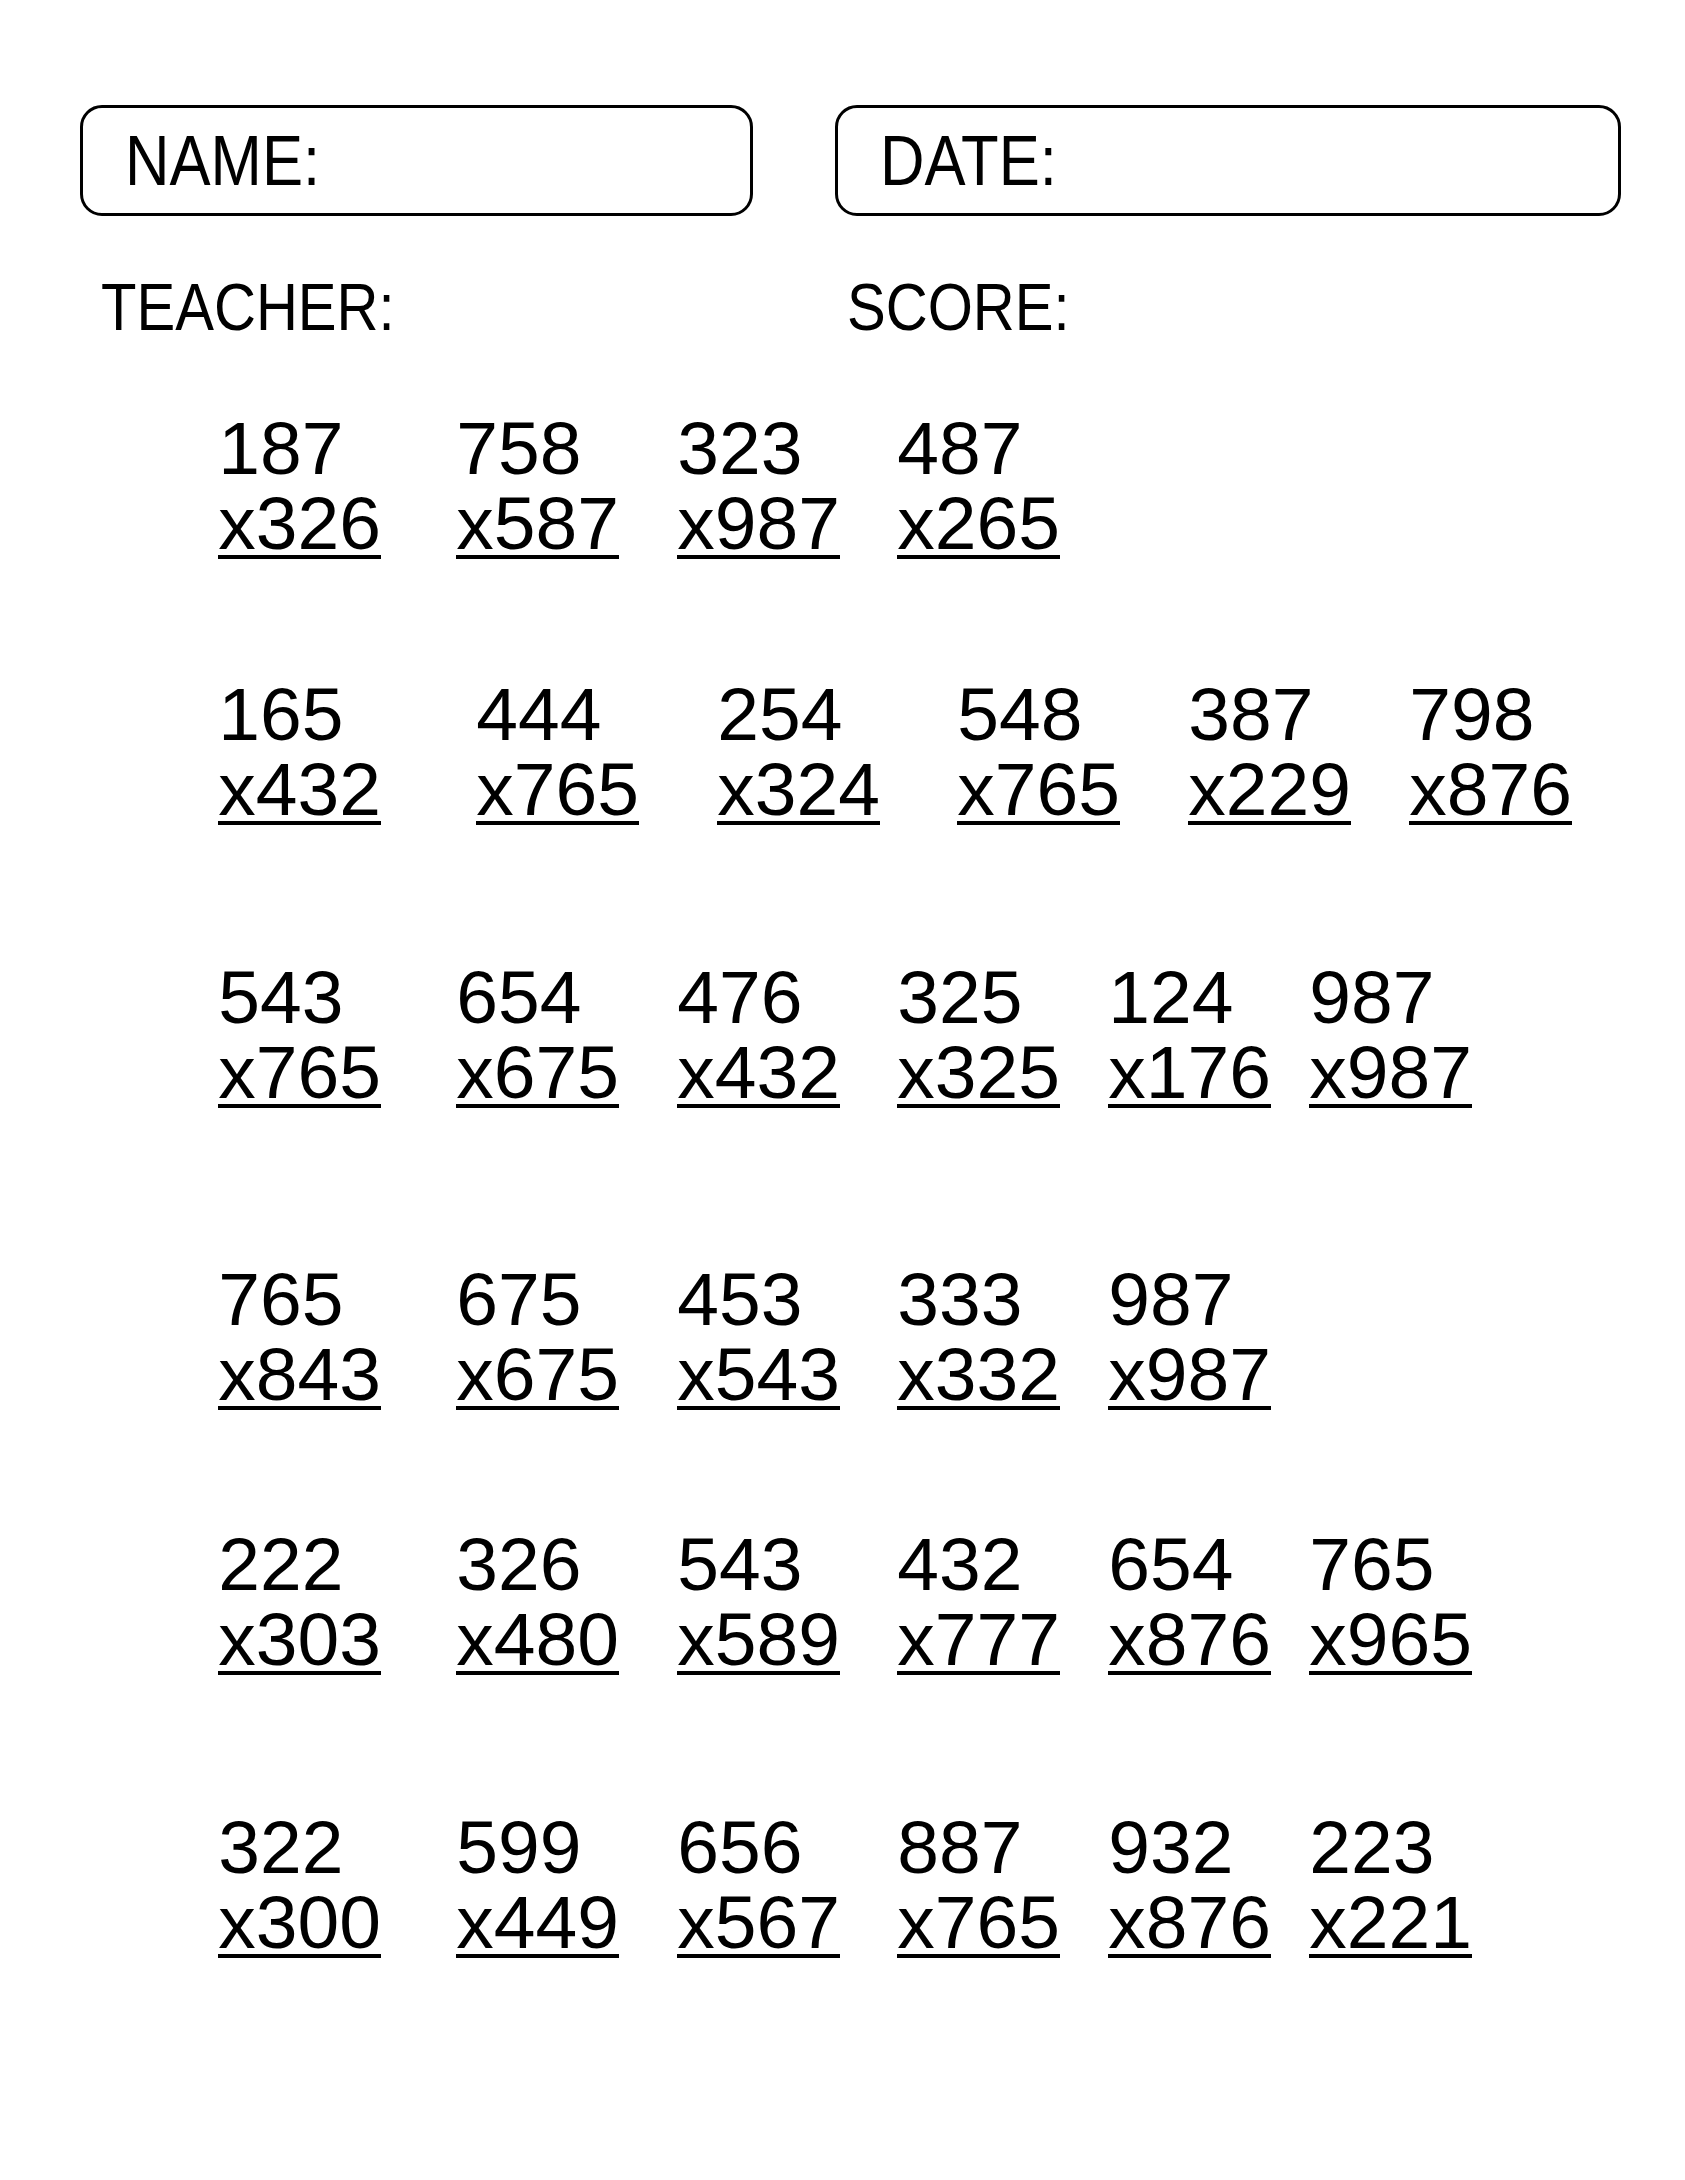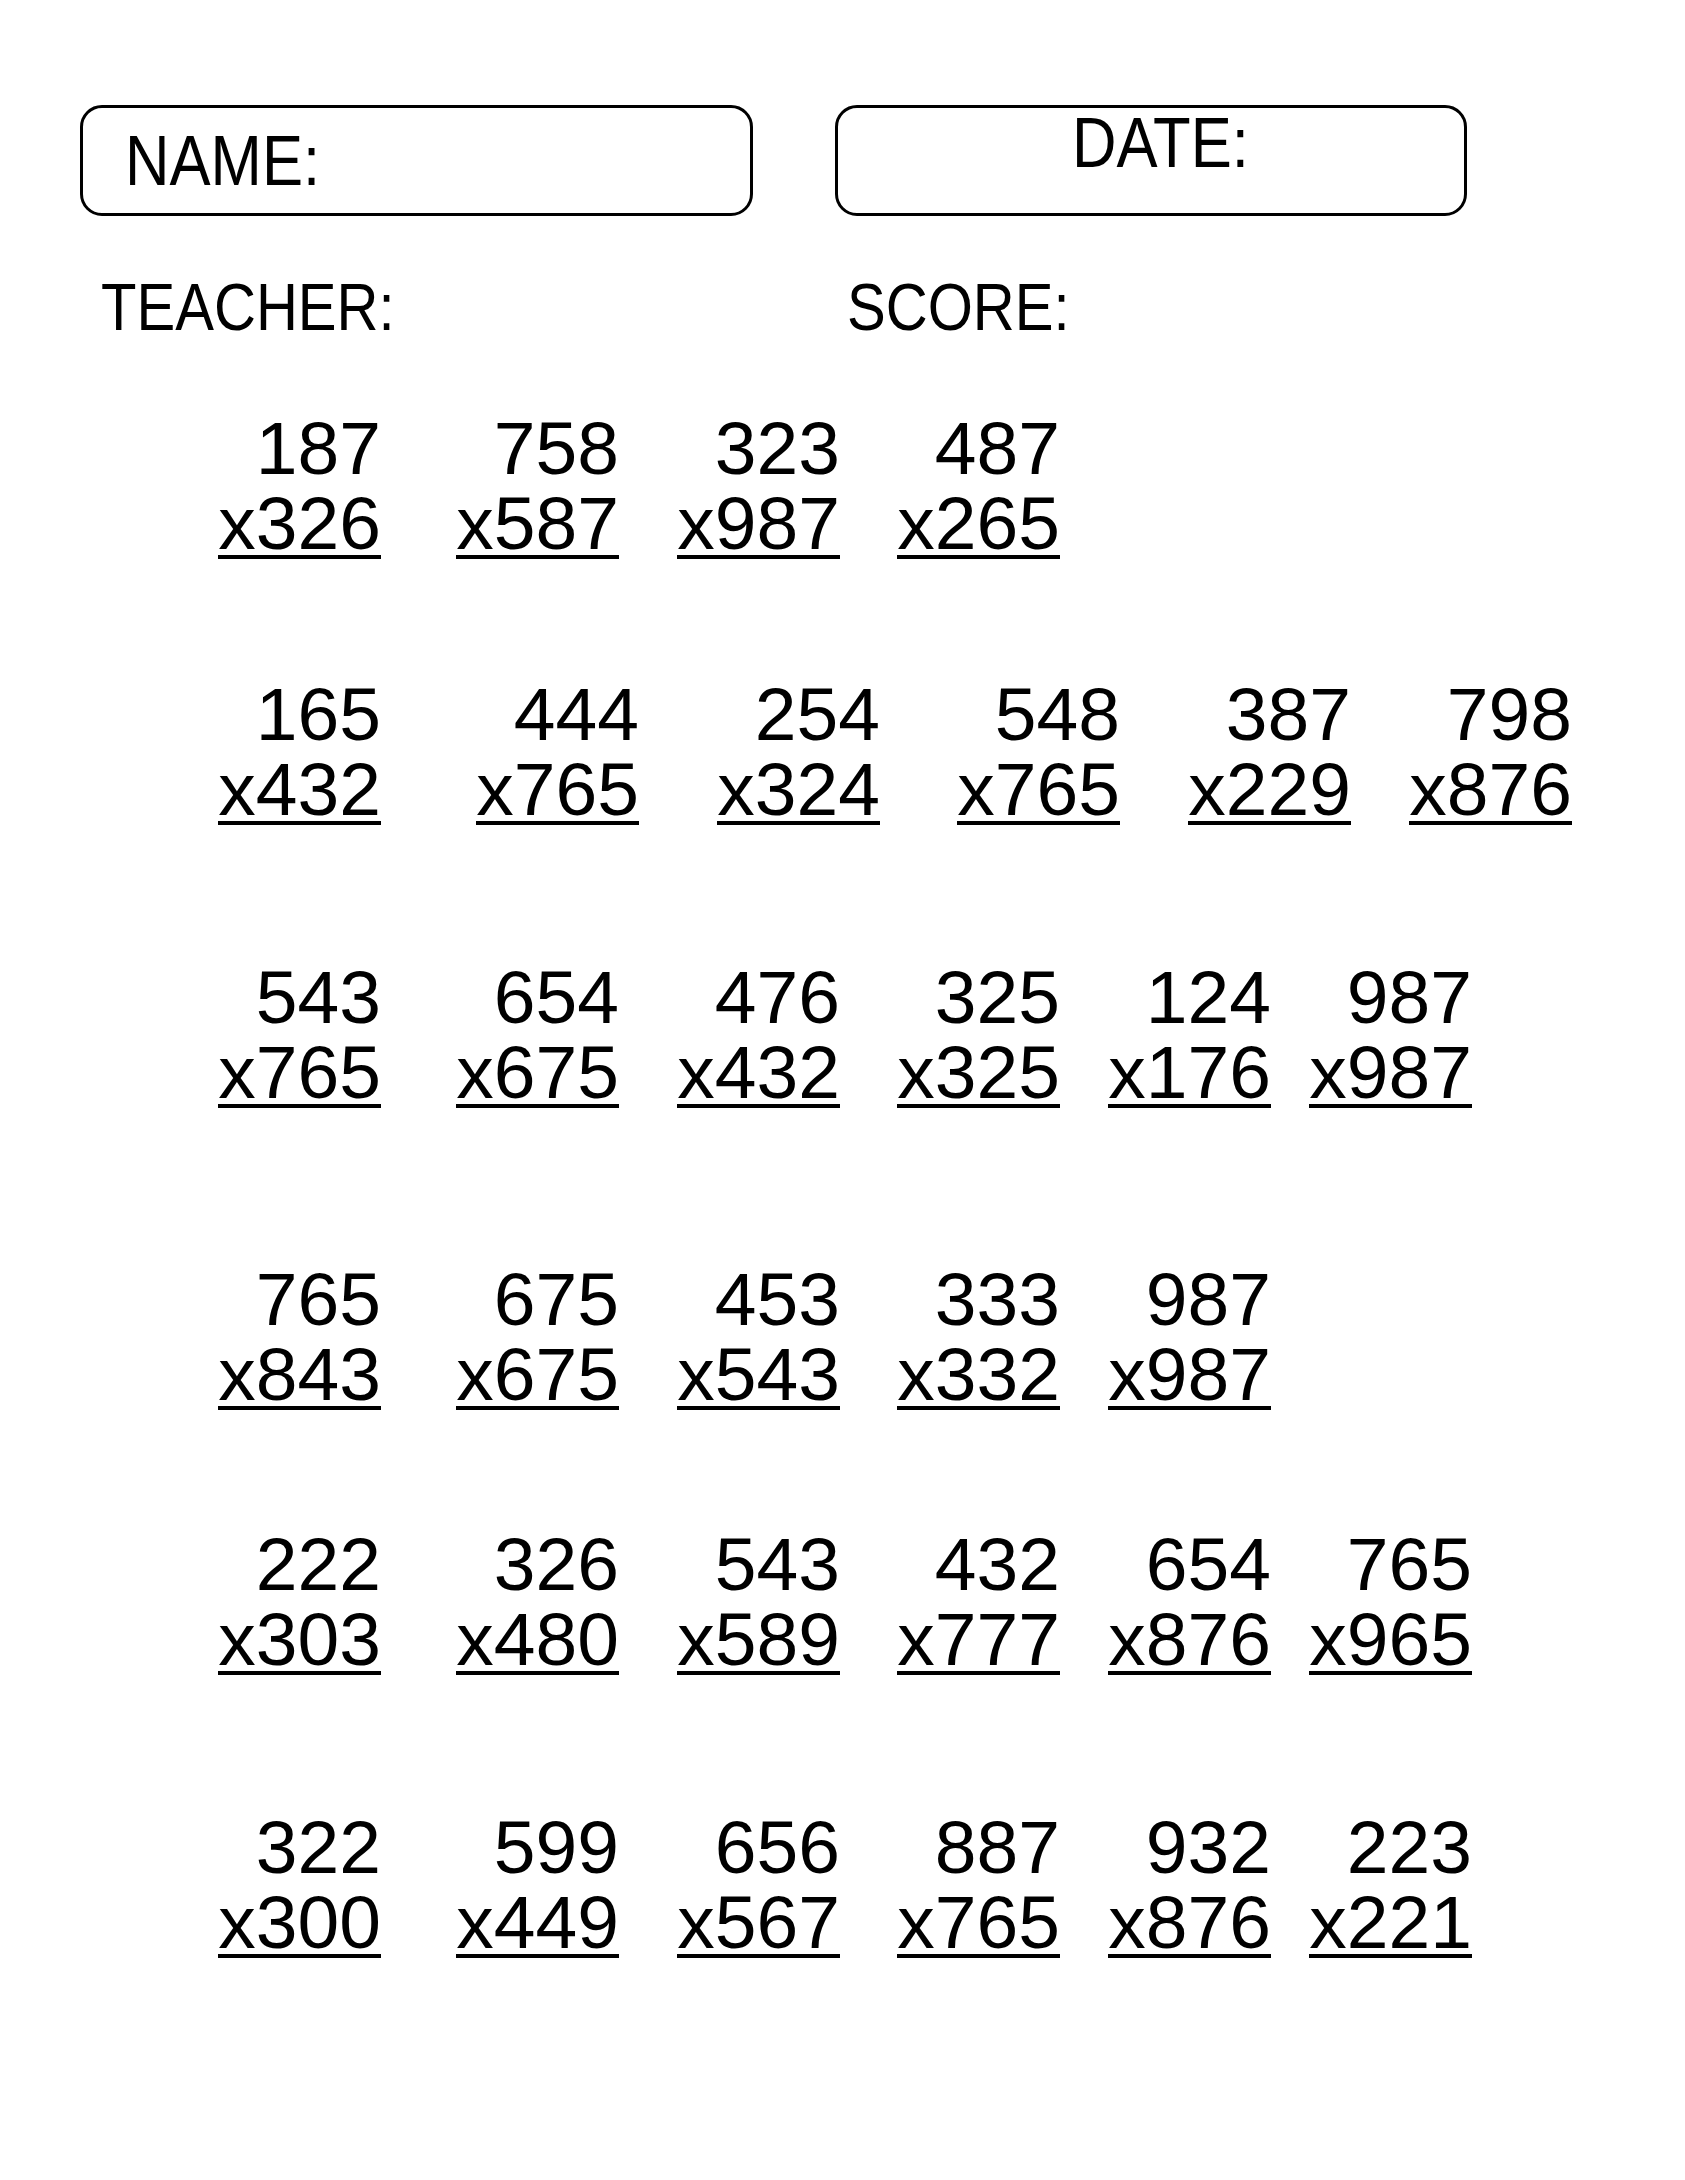--- a/index.html
+++ b/index.html
@@ -18,21 +18,21 @@
     top: 105px;
     height: 111px;
     border: 3.4px solid #000000;
     border-radius: 22px;
     background: #ffffff;
     display: flex;
     align-items: center;
     padding-left: 42px;
   }
   #name-box { left: 80px;  width: 673px; }
-  #date-box { left: 835px; width: 632px; flex-direction: column; }
+  #date-box { left: 835px; width: 786px; }
 
   .box-label {
     font-size: 70px;
     line-height: 1;
     display: inline-block;
     transform: scaleX(0.88);
     transform-origin: left center;
     white-space: nowrap;
   }
   .fill-space { flex: 1; height: 100%; }
@@ -59,21 +59,20 @@
     position: absolute;
     left: 217px;
     width: 1255px;
     display: grid;
     grid-template-columns: 164px 238px 221px 220px 211px 201px;
     justify-items: end;
   }
   .problem {
     font-size: 75px;
     line-height: 1;
-    text-align: right;
   }
   .operand-top, .operand-bottom { white-space: pre; }
   .answer-line {
     height: 4.3px;
     background: #000000;
     margin-top: -6px;
   }
   .answer-space { height: 101px; }
 </style>
 </head>

